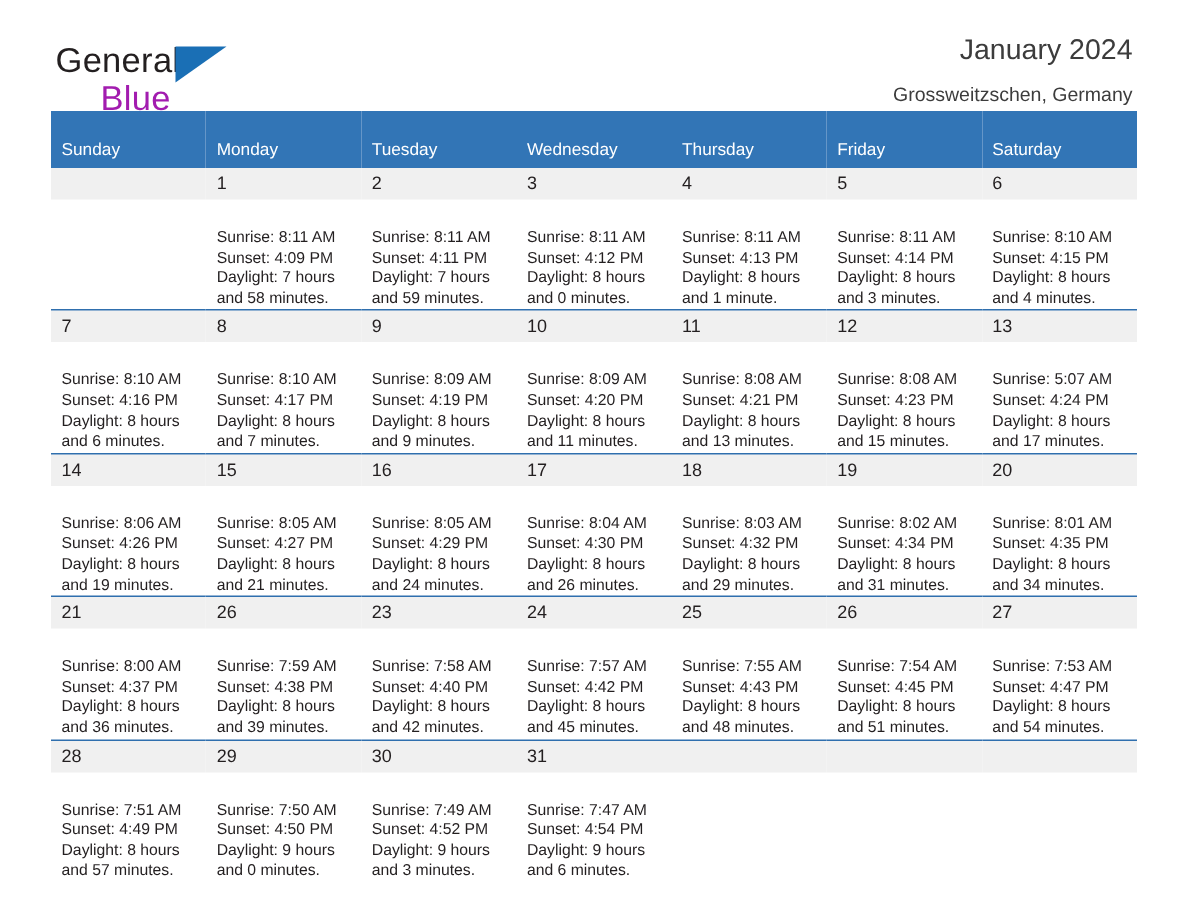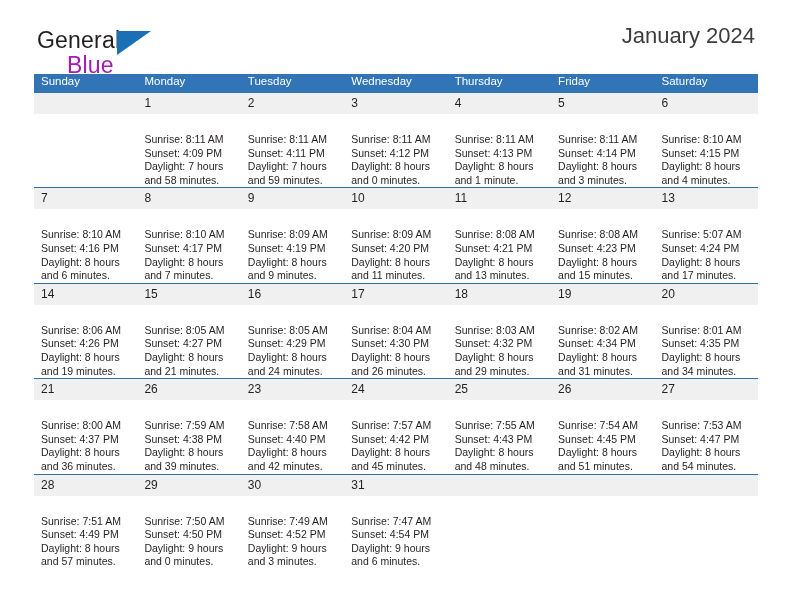--- a/index.html
+++ b/index.html
@@ -57,21 +57,21 @@
     border-bottom: 24px solid transparent;
   }
 
   .titlewrap {
     position: absolute;
     right: 3px;
     top: 24px;
     text-align: right;
   }
   .cal-title {
-    font-size: 22px;
+    font-size: 19px;
     color: #3c3c3c;
     line-height: 1.1;
     font-weight: normal;
     margin: 0;
   }
   .cal-subtitle {
     font-size: 13px;
     color: #3c3c3c;
     margin-top: 10px;
   }
@@ -83,21 +83,21 @@
     table-layout: fixed;
   }
   .calendar col { width: 103.42px; }
 
   thead th {
     background: #3275b6;
     color: #ffffff;
     font-size: 11.5px;
     font-weight: normal;
     text-align: left;
-    padding: 0 0 6px 7px;
+    padding: 20px 0 6px 7px;
     height: 19px;
     box-sizing: border-box;
   }
 
   tbody td {
     vertical-align: top;
     padding: 0;
     height: 90px;
     box-sizing: border-box;
   }
@@ -135,20 +135,21 @@
 
   <div class="topbar">
     <div class="logo">
       <span class="logo-general">General</span>
       <span class="logo-blue">Blue</span>
       <span class="logo-flag"></span>
     </div>
 
     <div class="titlewrap">
       <h1 class="cal-title">January 2024</h1>
+      <div class="cal-subtitle">Grossweitzschen, Germany</div>
     </div>
   </div>
 
   <table class="calendar">
     <colgroup>
       <col>
         <col>
         <col>
         <col>
         <col>

